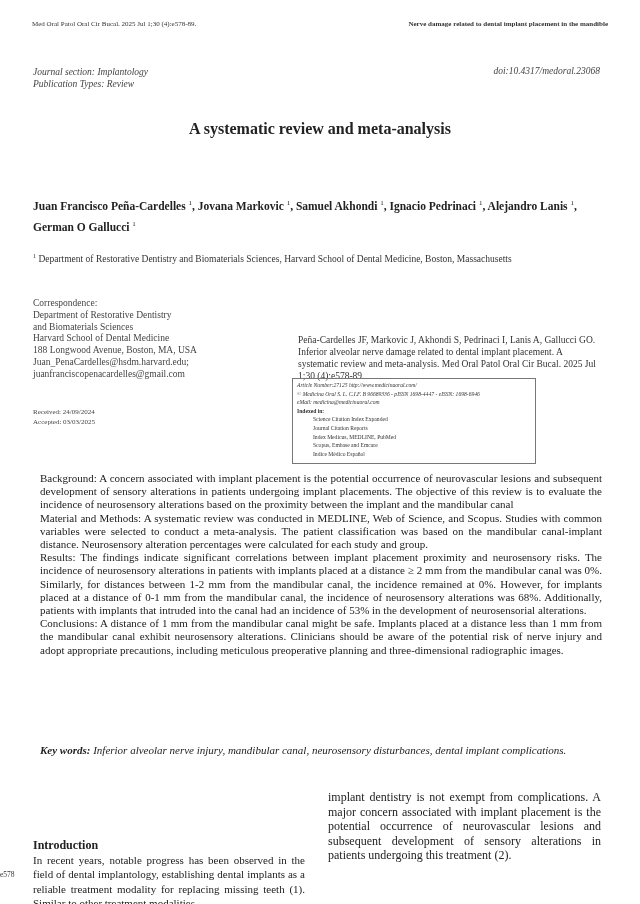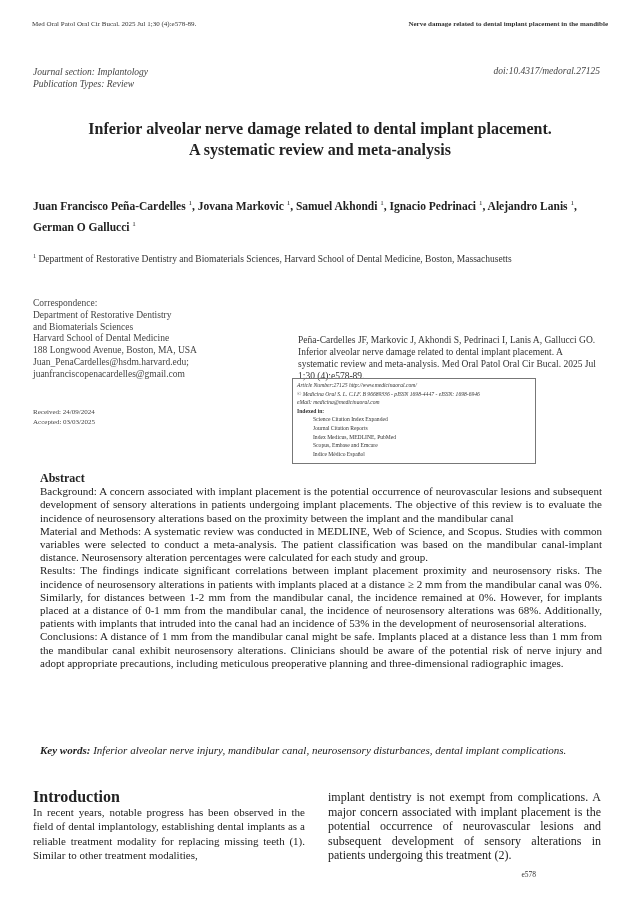--- a/index.html
+++ b/index.html
@@ -26,38 +26,37 @@
   }
   .info-box .it { font-style: italic; }
   .info-box .bold { font-weight: bold; }
   .info-box .indent { padding-left: 16px; }
   .abstract { left: 40px; top: 472px; width: 562px; font-size: 11px; line-height: 13.2px; color: #222; text-align: justify; }
   .abstract .heading { font-weight: bold; font-size: 12px; }
   .abstract p { margin: 0; }
   .keywords { left: 40px; top: 744px; width: 562px; font-size: 11px; font-style: italic; color: #222; }
   .keywords b { font-weight: bold; }
   .intro-left { left: 33px; top: 790px; width: 272px; font-size: 11px; line-height: 14.6px; text-align: justify; color: #222; }
-  .intro-left .heading { font-weight: bold; font-size: 16px; display: block; }
+  .intro-left .heading { font-weight: bold; font-size: 12px; display: block; margin-top: 48px; }
   .intro-right { left: 328px; top: 790px; width: 273px; font-size: 12px; line-height: 14.6px; text-align: justify; color: #222; }
-  .page-num { left: 0; width: 536px; top: 870px; text-align: right; font-size: 7.5px; color: #333; }
+  .page-num { left: 0; width: 640px; top: 870px; text-align: left; font-size: 7.5px; color: #333; }
 </style>
 </head>
 <body>
 
 <div class="abs running-left">Med Oral Patol Oral Cir Bucal. 2025 Jul 1;30 (4):e578-89.</div>
 <div class="abs running-right">Nerve damage related to dental implant placement in the mandible</div>
 
 <div class="abs journal-info">
   <div>Journal section: Implantology</div>
   <div>Publication Types: Review</div>
 </div>
-<div class="abs doi"><span>doi:10.4317/medoral.</span><span>27125</span></div>
+<div class="abs doi"><span>doi:10.4317/medoral.</span><span>23068</span></div>
 
 <div class="abs title">
-  <div>Inferior alveolar nerve damage related to dental implant placement.</div>
   <div>A systematic review and meta-analysis</div>
 </div>
 
 <div class="abs authors">
   <span>Juan Francisco Peña-Cardelles</span> <sup>1</sup>,
   <span>Jovana Markovic</span> <sup>1</sup>,
   <span>Samuel Akhondi</span> <sup>1</sup>,
   <span>Ignacio Pedrinaci</span> <sup>1</sup>,
   <span>Alejandro Lanis</span> <sup>1</sup>,<br>
   <span>German O Gallucci</span> <sup>1</sup>
@@ -88,21 +87,20 @@
   <div class="it">eMail:  medicina@medicinaoral.com</div>
   <div class="bold">Indexed in:</div>
   <div class="indent">Science Citation Index Expanded</div>
   <div class="indent">Journal Citation Reports</div>
   <div class="indent">Index Medicus, MEDLINE, PubMed</div>
   <div class="indent">Scopus, Embase and Emcare</div>
   <div class="indent">Indice Médico Español</div>
 </div>
 
 <div class="abs abstract">
-  <div class="heading">Abstract</div>
   <p>Background: A concern associated with implant placement is the potential occurrence of neurovascular lesions and subsequent development of sensory alterations in patients undergoing implant placements. The objective of this review is to evaluate the incidence of neurosensory alterations based on the proximity between the implant and the mandibular canal</p>
   <p>Material and Methods: A systematic review was conducted in MEDLINE, Web of Science, and Scopus. Studies with common variables were selected to conduct a meta-analysis. The patient classification was based on the mandibular canal-implant distance. Neurosensory alteration percentages were calculated for each study and group.</p>
   <p>Results: The findings indicate significant correlations between implant placement proximity and neurosensory risks. The incidence of neurosensory alterations in patients with implants placed at a distance ≥ 2 mm from the mandibular canal was 0%. Similarly, for distances between 1-2 mm from the mandibular canal, the incidence remained at 0%. However, for implants placed at a distance of 0-1 mm from the mandibular canal, the incidence of neurosensory alterations was 68%. Additionally, patients with implants that intruded into the canal had an incidence of 53% in the development of neurosensorial alterations.</p>
   <p>Conclusions: A distance of 1 mm from the mandibular canal might be safe. Implants placed at a distance less than 1 mm from the mandibular canal exhibit neurosensory alterations. Clinicians should be aware of the potential risk of nerve injury and adopt appropriate precautions, including meticulous preoperative planning and three-dimensional radiographic images.</p>
 </div>
 
 <div class="abs keywords"><b>Key words:</b><span> Inferior alveolar nerve injury, mandibular canal, neurosensory disturbances, dental implant complications.</span></div>
 
 <div class="abs intro-left">
   <span class="heading">Introduction</span>

